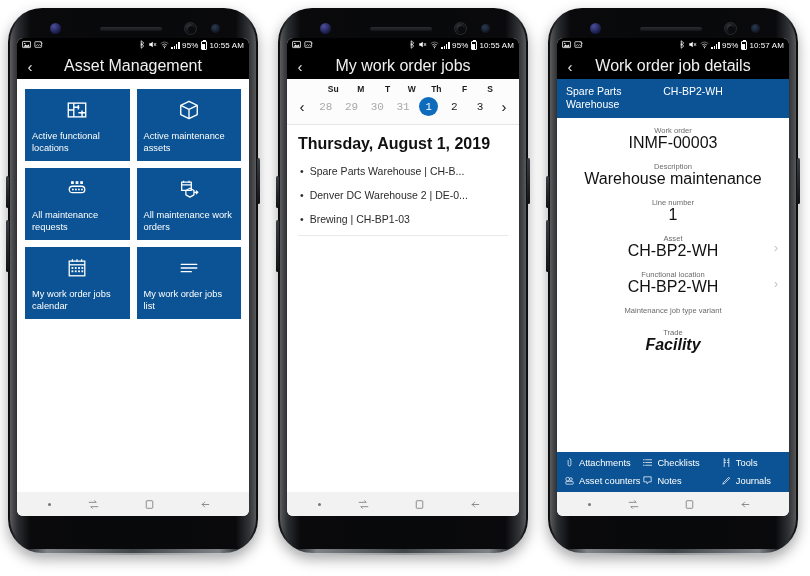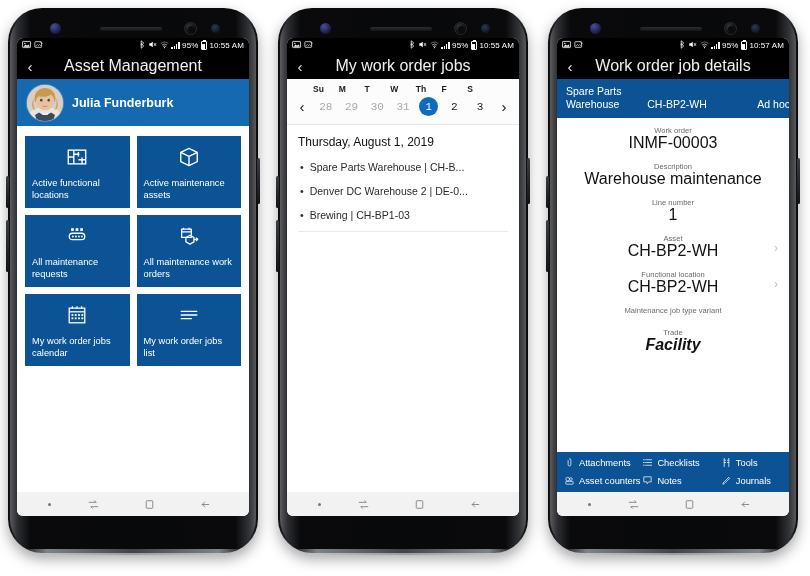--- a/index.html
+++ b/index.html
@@ -108,37 +108,37 @@
     background:#0b5394; height:72px; color:#fff; padding:6px 7px 7px;
     display:flex; flex-direction:column; justify-content:space-between;
   }
   .tile .t-ico{ height:30px; display:flex; align-items:center; justify-content:center; }
   .tile .t-ico svg{ width:22px; height:22px; }
   .tile .t-lab{ font-size:9.3px; line-height:11.5px; }
 
   
   .cal{ background:#fcfcfc; border-bottom:1px solid #e6e6e6; padding-bottom:2px;}
   .dow{ display:grid; grid-template-columns:22px repeat(7,1fr) 22px; padding:5px 4px 2px;
-        font-size:8.5px; font-weight:bold; color:#1b1b1b; text-align:left; }
+        font-size:8.5px; font-weight:bold; color:#1b1b1b; text-align:right; }
   .dates{ display:grid; grid-template-columns:22px repeat(7,1fr) 22px; align-items:center;
           padding:1px 4px 6px; font-size:11px; text-align:center; color:#1b1b1b; }
   .dates .dim{ color:#a9a9a9; }
   .dates .navc{ font-size:15px; color:#111; font-weight:300; }
   .daycell{ display:flex; align-items:center; justify-content:center;font-family:Liberation Mono, monospace; }
   .daysel{ width:19px; height:19px; border-radius:50%; background:#0f6cbd; color:#fff;
            display:flex; align-items:center; justify-content:center; margin:0 auto; font-size:10.5px;}
-  .datehdr{ padding:10px 11px 6px; font-size:12px; font-weight:normal; color:#111; }
+  .datehdr{ padding:10px 11px 6px; font-size:16px; font-weight:bold; color:#111; }
   .joblist{ padding:0 11px; }
   .jobitem{ font-size:10.5px; color:#2b2b2b; padding:6px 0 6px 2px; display:flex; gap:6px;}
   .jobitem .bullet{ color:#2b2b2b; }
   .listedge{ border-bottom:1px solid #e9e9e9; margin-top:4px; }
 
   
   .tabbar{
-    background:#0b5394; color:#fff; display:flex; align-items:flex-end; gap:0;
+    background:#0b5394; color:#fff; display:flex; align-items:flex-start; gap:16px;
     padding:6px 9px 7px; font-size:10.5px; line-height:13px;
   }
   .tabbar .tab{ flex:none; }
   .tab-a{ width:68px; }
   .tab-b{ width:86px; text-align:center; }
   .tab-c{ width:70px; text-align:right; }
   .fields{ padding:7px 11px 0; background:#fff; }
   .field{ margin-bottom:11px; position:relative;text-align:center; }
   .f-lab{ font-size:7.6px; color:#6a6a6a; line-height:11px; }
   .f-val{ font-size:16px; color:#111; line-height:14px; }
@@ -229,38 +229,20 @@
           <span class="batt"></span>
           <span>10:55 AM</span>
         </span>
       </div>
 
       <div class="titlebar">
         <div class="back-chevron">‹</div>
         <div class="title-text">Asset Management</div>
       </div>
 
-      <div class="profile">
-        <div class="avatar">
-          <svg viewBox="0 0 36 36" preserveAspectRatio="xMidYMid slice">
-            <rect width="36" height="36" fill="#d7cfc4"></rect>
-            <path d="M0 36c0-9 7-14 18-14s18 5 18 14z" fill="#e8e4dd"></path>
-            <ellipse cx="18" cy="15" rx="9.2" ry="10.5" fill="#e8c0a3"></ellipse>
-            <path d="M7.5 14c0-7 4.5-11 10.5-11s10.5 4 10.5 11c0 2-.6 3-1.2 3.4.3-4-1.4-6.6-3.6-7.6-2.6 2-7.6 2.6-12 1.4-1.8 1.6-2.9 3.6-3 6.2-.7-.5-1.2-1.4-1.2-3.4z" fill="#c79a52"></path>
-            <path d="M6.6 13.5c-.6 5.2.4 9.2 1.6 11.6-2.6-.4-3.2-3.6-3-6.6.1-2 .6-3.8 1.4-5z" fill="#cfa45c"></path>
-            <path d="M29.4 13.5c.8 1.2 1.3 3 1.4 5 .2 3-.4 6.2-3 6.6 1.2-2.4 2.2-6.4 1.6-11.6z" fill="#cfa45c"></path>
-            <ellipse cx="14.3" cy="15.2" rx="1.2" ry="1.4" fill="#4c4238"></ellipse>
-            <ellipse cx="21.7" cy="15.2" rx="1.2" ry="1.4" fill="#4c4238"></ellipse>
-            <path d="M15 20.4c1.8.9 4.2.9 6 0-1 1.7-5 1.7-6 0z" fill="#b9705f"></path>
-            <path d="M12 27.5c2 2.5 10 2.5 12 0l4 2.5-2 6H10l-2-6z" fill="#3a4a63"></path>
-            <path d="M14 26.6c2.4 2.8 5.6 2.8 8 0l-1.4 3.4H15.4z" fill="#f2f2f0"></path>
-          </svg>
-        </div>
-        <div class="profile-name">Julia Funderburk</div>
-      </div>
 
       <div class="tilewrap">
         <div class="tilegrid">
 
           <div class="tile">
             <div class="t-ico">
               <svg viewBox="0 0 24 24" fill="none" stroke="#fff" stroke-width="1.5">
                   <rect x="2.5" y="4.5" width="19" height="15"></rect>
                   <path d="M2.5 12h6M8.5 4.5v15M8.5 9h5M13.5 6.5v5M13.5 15h8M17.5 12.5v7"></path>
                   <circle cx="13.5" cy="9" r="1.2" fill="#fff" stroke="none"></circle>

